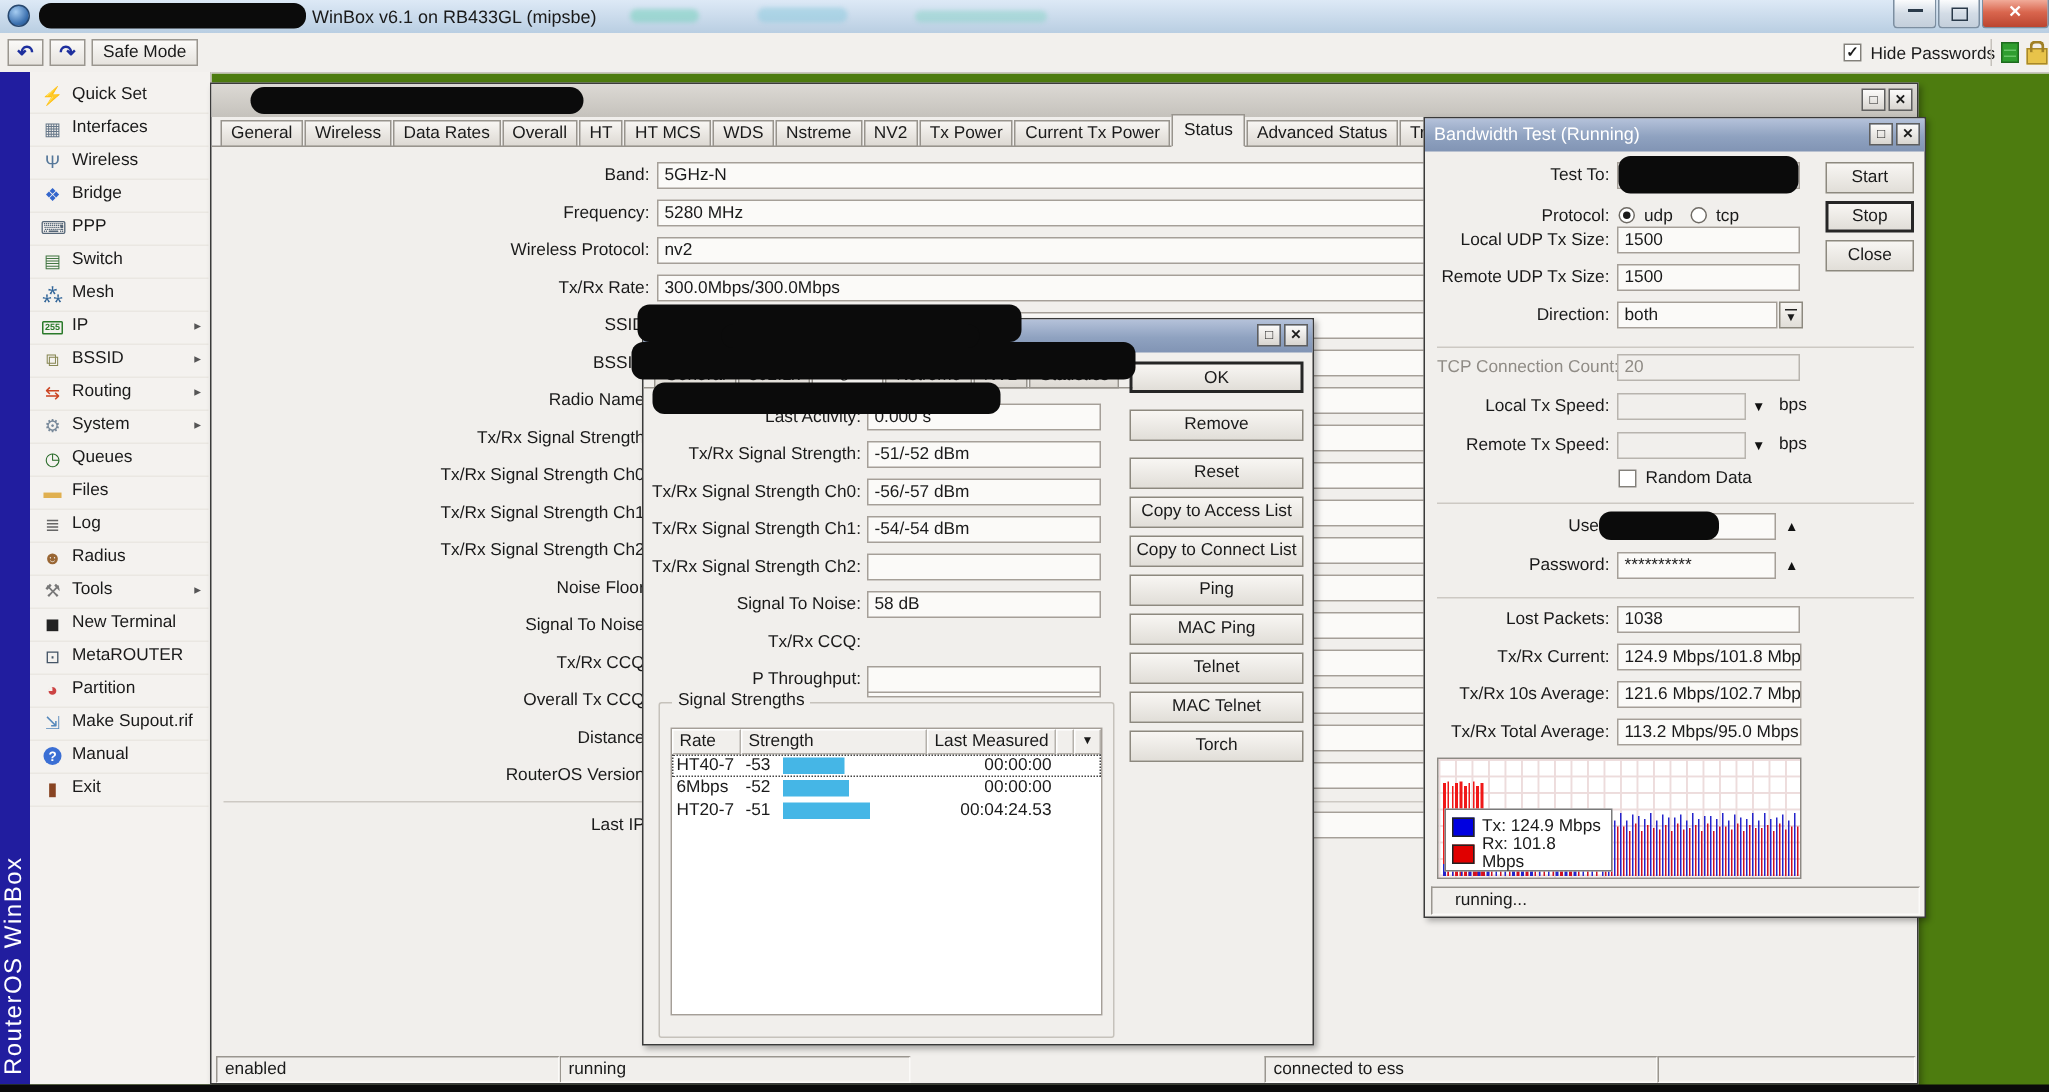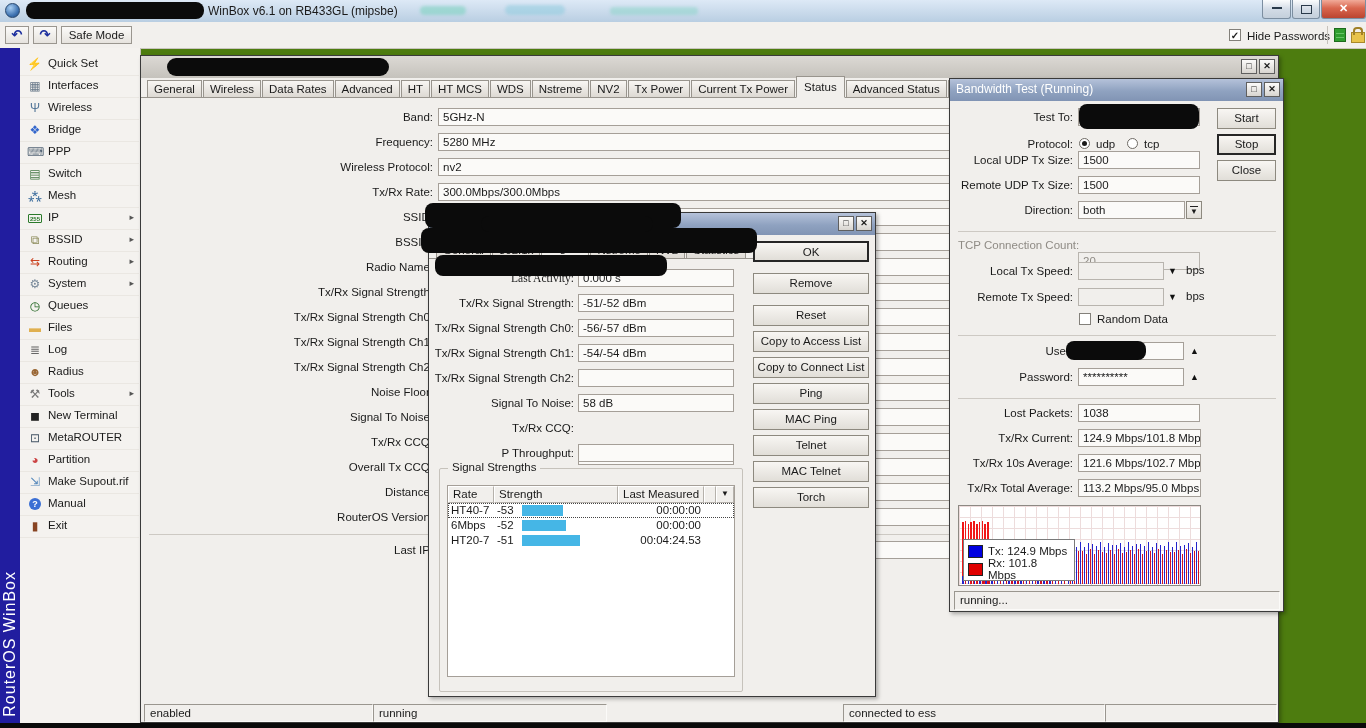--- a/index.html
+++ b/index.html
@@ -68,21 +68,21 @@
   .radio.sel::after{content:"";position:absolute;left:2px;top:2px;width:5px;height:5px;border-radius:50%;background:#1a1a1a}
   .combobtn{position:absolute;width:16px;height:18px;border:1px solid #8d897f;background:linear-gradient(#f8f6f3,#e1ded8);box-sizing:border-box;font-size:8px;text-align:center;line-height:20px}
   .combobtn::before{content:"";position:absolute;left:3px;top:4px;width:8px;height:1px;background:#222}
   .spin{position:absolute;font-size:9px;line-height:18px;color:#111}
   .chart{position:absolute;background:#fff;border:1px solid #8d8983;box-sizing:border-box;
     background-image:linear-gradient(to right,#eddcdc 1px,transparent 1px),linear-gradient(to bottom,#eddcdc 1px,transparent 1px);background-size:11px 11px;overflow:hidden}
   .cbar{position:absolute;bottom:1px}
   .legend{position:absolute;background:#fff;border:1px solid #7a7a7a;padding:2px 6px 2px 4px;z-index:5}
   .legrow{display:flex;align-items:center;gap:5px;height:18px}
   .swatch{width:13px;height:11px;border:1px solid #222;flex:none}
-  .sunken{position:absolute;box-sizing:border-box;border:1px solid;border-color:#9a968f #fbfaf8 #fbfaf8 #9a968f;background:#f1efec;line-height:17px;padding-left:5px}
+  .sunken{position:absolute;box-sizing:border-box;border:1px solid;border-color:#9a968f #fbfaf8 #fbfaf8 #9a968f;background:#f1efec;line-height:17px;padding-left:15px}
 </style>
 </head>
 <body>
 
 <div id="screen">
 
   <div class="abs apptitle">
     <div class="abs appicon"></div>
     <div class="abs blob" style="left:26px;top:2px;width:178px;height:17px"></div>
     <div class="smudge" style="left:420px;top:6px;width:46px;height:9px;background:rgba(120,210,190,.55)"></div>
@@ -208,21 +208,21 @@
     <div class="tbar inactive">
       <div class="blob" style="left:26px;top:2px;width:222px;height:18px;border-radius:9px"></div>
       <div class="tbtn2" style="right:21px"><span>□</span></div>
       <div class="tbtn2" style="right:3px"><span>✕</span></div>
     </div>
     <div class="tabline" style="left:0;right:0;top:41px"></div>
     <div class="tabs" id="wtabs" style="left:6px;top:23px">
         <div class="tab">General</div>
         <div class="tab">Wireless</div>
         <div class="tab">Data Rates</div>
-        <div class="tab">Advanced</div>
+        <div class="tab">Overall</div>
         <div class="tab">HT</div>
         <div class="tab">HT MCS</div>
         <div class="tab">WDS</div>
         <div class="tab">Nstreme</div>
         <div class="tab">NV2</div>
         <div class="tab">Tx Power</div>
         <div class="tab">Current Tx Power</div>
         <div class="tab active">Status</div>
         <div class="tab">Advanced Status</div>
         <div class="tab">Traffic</div>
@@ -291,21 +291,21 @@
     <div class="tabline" style="left:0;right:116px;top:45px"></div>
     <div class="tabs" id="aptabs" style="left:7px;top:27px">
         <div class="tab">General</div>
         <div class="tab">802.1x</div>
         <div class="tab active">Signal</div>
         <div class="tab">Nstreme</div>
         <div class="tab">NV2</div>
         <div class="tab">Statistics</div>
       </div>
     <div class="abs" id="apbody" style="left:0;top:46px;right:0;bottom:0">
-        <div class="fieldlabel" style="left: 4px; top: 10px; width: 141px; font-family: Liberation Serif, serif;">Last Activity:</div>
+        <div class="fieldlabel" style="left: 4px; top: 10px; width: 141px;">Last Activity:</div>
         <div class="field" style="left: 149px; top: 10px; width: 156px;">0.000 s</div>
         <div class="fieldlabel" style="left: 4px; top: 35px; width: 141px;">Tx/Rx Signal Strength:</div>
         <div class="field" style="left: 149px; top: 35px; width: 156px;">-51/-52 dBm</div>
         <div class="fieldlabel" style="left: 4px; top: 60px; width: 141px;">Tx/Rx Signal Strength Ch0:</div>
         <div class="field" style="left: 149px; top: 60px; width: 156px;">-56/-57 dBm</div>
         <div class="fieldlabel" style="left: 4px; top: 85px; width: 141px;">Tx/Rx Signal Strength Ch1:</div>
         <div class="field" style="left: 149px; top: 85px; width: 156px;">-54/-54 dBm</div>
         <div class="fieldlabel" style="left: 4px; top: 110px; width: 141px;">Tx/Rx Signal Strength Ch2:</div>
         <div class="field" style="left: 149px; top: 110px; width: 156px;"></div>
         <div class="fieldlabel" style="left: 4px; top: 135px; width: 141px;">Signal To Noise:</div>
@@ -370,21 +370,21 @@
         <div class="cblabel" style="left: 194px; top: 37px;">tcp</div>
         <div class="fieldlabel" style="left: 8px; top: 50px; width: 115px;">Local UDP Tx Size:</div>
         <div class="field" style="left: 128px; top: 50px; width: 122px;">1500</div>
         <div class="fieldlabel" style="left: 8px; top: 75px; width: 115px;">Remote UDP Tx Size:</div>
         <div class="field" style="left: 128px; top: 75px; width: 122px;">1500</div>
         <div class="fieldlabel" style="left: 8px; top: 100px; width: 115px;">Direction:</div>
         <div class="field" style="left: 128px; top: 100px; width: 107px;">both</div>
         <div class="combobtn" style="left: 236px; top: 100px;">▼</div>
         <div class="hrline" style="left: 8px; top: 130px; width: 318px;"></div>
         <div class="fieldlabel dim" style="left: 8px; top: 135px; width: 115px;">TCP Connection Count:</div>
-        <div class="field disabled" style="left: 128px; top: 135px; width: 122px; margin-top: 16px;">20</div>
+        <div class="field disabled" style="left: 128px; top: 135px; width: 122px;">20</div>
         <div class="fieldlabel" style="left: 8px; top: 161px; width: 115px;">Local Tx Speed:</div>
         <div class="field disabled" style="left: 128px; top: 161px; width: 86px;"></div>
         <div class="spin" style="left: 218px; top: 161px;">▼</div>
         <div class="cblabel" style="left: 236px; top: 163px;">bps</div>
         <div class="fieldlabel" style="left: 8px; top: 187px; width: 115px;">Remote Tx Speed:</div>
         <div class="field disabled" style="left: 128px; top: 187px; width: 86px;"></div>
         <div class="spin" style="left: 218px; top: 187px;">▼</div>
         <div class="cblabel" style="left: 236px; top: 189px;">bps</div>
         <div class="cb" style="left: 129px; top: 212px;"></div>
         <div class="cblabel" style="left: 147px; top: 212px;">Random Data</div>

